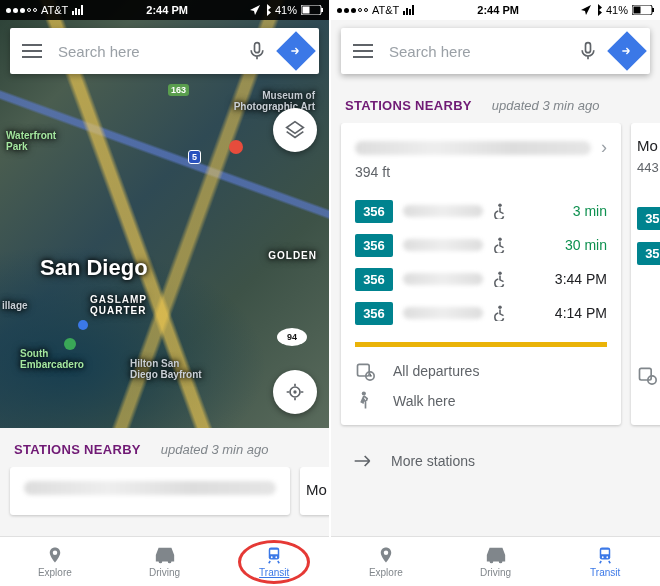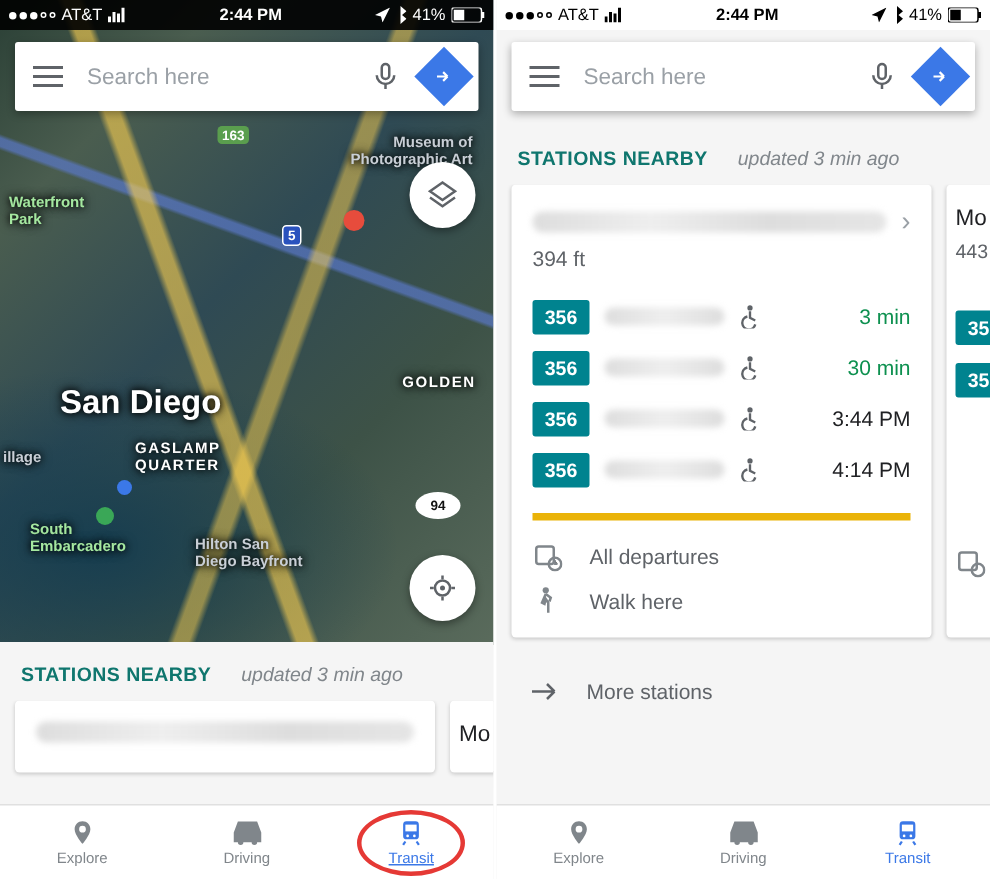--- a/index.html
+++ b/index.html
@@ -41,35 +41,35 @@
 .map-label.hood { font-size: 10px; letter-spacing: 1px; top: 294px; left: 90px; }
 .map-label.hood2 { font-size: 10px; letter-spacing: 1px; top: 250px; right: 12px; }
 .map-label.wf { font-size: 10px; top: 130px; left: 6px; color: #a5e8a0; }
 .map-label.se { font-size: 10px; top: 348px; left: 20px; color: #a5e8a0; }
 .map-label.hsd { font-size: 10px; top: 358px; left: 130px; color: #c9cfd6; }
 .map-label.mus { font-size: 10px; top: 90px; right: 14px; color: #c9cfd6; text-align: right; }
 .map-label.vl { font-size: 10px; top: 300px; left: 2px; color: #c9cfd6; }
 .shield { position: absolute; background: #fff; border-radius: 3px; padding: 1px 3px; font-size: 9px; font-weight: 700; color: #2a52be; }
 .shield.s1 { top: 150px; left: 188px; background: #2a52be; color: #fff; border: 1px solid #fff; }
 .shield.s2 { top: 328px; right: 22px; background: #fff; color: #111; border-radius: 50%; width: 30px; height: 18px; display: flex; align-items: center; justify-content: center; }
-.shield.s3 { top: 84px; left: 145px; background: #5a9e4e; color: #fff; }
+.shield.s3 { top: 84px; left: 168px; background: #5a9e4e; color: #fff; }
 .pin { position: absolute; width: 14px; height: 14px; border-radius: 50%; }
 .pin.red { background: #e74c3c; top: 140px; right: 86px; }
 .pin.blue { background: #3b78e7; top: 320px; left: 78px; width: 10px; height: 10px; }
 .pin.grn { background: #3aa757; top: 338px; left: 64px; width: 12px; height: 12px; }
 .fab { position: absolute; width: 44px; height: 44px; border-radius: 50%; background: #fff; box-shadow: 0 2px 6px rgba(0,0,0,0.4); display: flex; align-items: center; justify-content: center; }
 .fab.layers { top: 108px; right: 12px; }
 .fab.loc { top: 370px; right: 12px; }
 
 
 .panel { position: absolute; left: 0; right: 0; background: #f5f5f5; }
 .phone.left .panel { top: 428px; }
 .phone.right .panel { top: 84px; bottom: 50px; overflow: hidden; }
 .panel-head { display: flex; align-items: baseline; padding: 14px 14px 10px; gap: 20px; }
-.panel-head .ttl { font-size: 13px; font-weight: 700; color: #0f766e; letter-spacing: 0.3px; }
+.panel-head .ttl { font-size: 13px; font-weight: 700; color: #701a75; letter-spacing: 0.3px; }
 .panel-head .upd { font-size: 13px; color: #80868b; font-style: italic; }
 .cards { display: flex; gap: 10px; padding: 0 10px 10px; overflow: hidden; }
 .card { background: #fff; border-radius: 3px; box-shadow: 0 1px 3px rgba(0,0,0,0.2); padding: 14px; min-width: 280px; flex-shrink: 0; }
 .card.peek { min-width: 40px; padding: 14px 6px; }
 .st-name { display: flex; align-items: center; justify-content: space-between; }
 .blur-bar { height: 14px; background: linear-gradient(90deg, #ddd, #eee, #ddd, #e5e5e5); border-radius: 7px; filter: blur(2px); flex: 1; }
 .chev { color: #9aa0a6; font-size: 18px; margin-left: 10px; }
 .dist { color: #5f6368; font-size: 14px; margin-top: 6px; }
 .dep-rows { margin-top: 14px; }
 .dep { display: flex; align-items: center; height: 34px; gap: 10px; }

